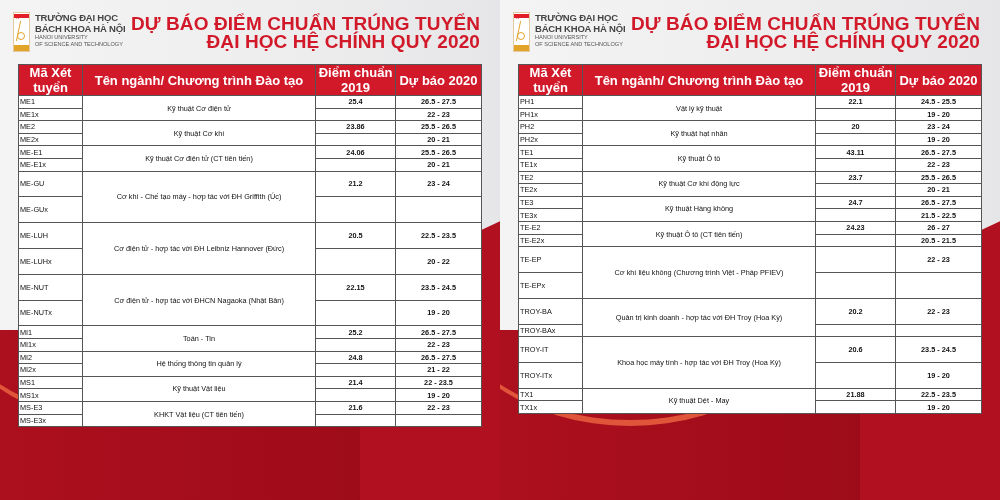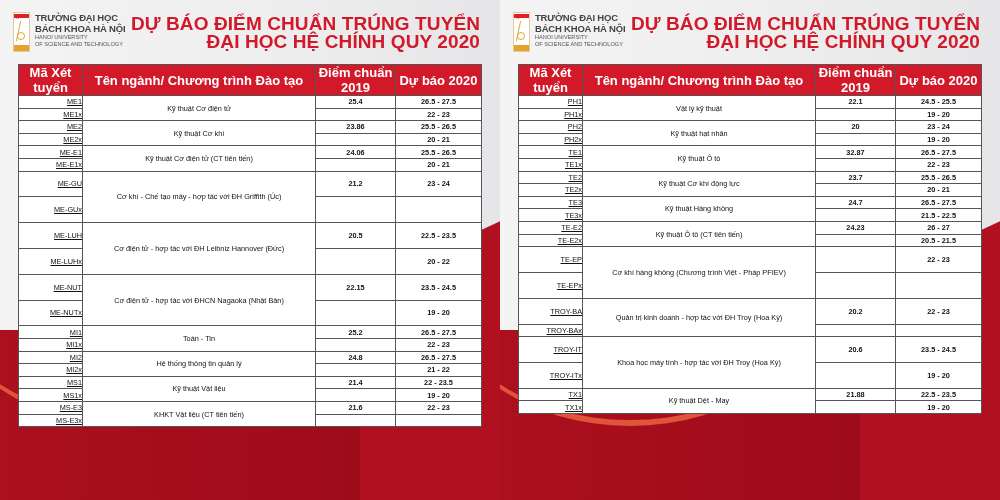--- a/index.html
+++ b/index.html
@@ -24,21 +24,21 @@
   .logo .gear { position:absolute; left:3px; top:19px; width:6px; height:6px; border:1.5px solid #e2a52a; border-radius:50%; }
   .logo .foot { position:absolute; left:0; bottom:0; width:15px; height:6px; background:#e2a52a; }
   .school { position:absolute; left:35px; top:12px; }
   .school .l1, .school .l2 { font-size:9.5px; font-weight:bold; color:#444; line-height:11px; letter-spacing:-0.2px; }
   .school .l3, .school .l4 { font-size:5.6px; color:#555; line-height:7px; }
   .title { position:absolute; right:20px; top:15px; text-align:right; color:#d2192a; font-weight:bold; font-size:19px; line-height:18px; letter-spacing:0.1px; }
   table.grid { position:absolute; left:18px; top:64px; width:463px; border-collapse:collapse; table-layout:fixed; }
   table.grid th { background:#d2192a; color:#fff; font-size:13px; font-weight:bold; height:25px; padding:0;
                   border:1px solid #555; text-align:center; }
   table.grid td { background:#fff; border:1px solid #555; padding:0; font-size:7.3px; color:#111; line-height:9px; }
-  td.code { text-align:right; padding-left:1px !important;text-decoration:underline; }
+  td.code { text-align:left; padding-left:1px !important; }
   td.name { text-align:center; }
   td.num { text-align:center; font-weight:bold; }
   col.c1 { width:64px; } col.c2 { width:233px; } col.c3 { width:80px; } col.c4 { width:86px; }
 </style>
 </head>
 <body>
 
 <div class="panel left">
   <div class="bg-arc"></div>
   <div class="bg-red"></div>
@@ -247,21 +247,21 @@
           <td class="num">23 - 24</td>
         </tr>
         <tr style="height: 12.6px;">
           <td class="code">PH2x</td>
           <td class="num"></td>
           <td class="num">19 - 20</td>
         </tr>
         <tr style="height: 12.6px;">
           <td class="code">TE1</td>
           <td class="name" rowspan="2">Kỹ thuật Ô tô</td>
-          <td class="num">32.87</td>
+          <td class="num">43.11</td>
           <td class="num">26.5 - 27.5</td>
         </tr>
         <tr style="height: 12.6px;">
           <td class="code">TE1x</td>
           <td class="num"></td>
           <td class="num">22 - 23</td>
         </tr>
         <tr style="height: 12.6px; margin-left: 43px;">
           <td class="code">TE2</td>
           <td class="name" rowspan="2">Kỹ thuật Cơ khí động lực</td>
@@ -290,21 +290,21 @@
           <td class="num">24.23</td>
           <td class="num">26 - 27</td>
         </tr>
         <tr style="height: 12.6px;">
           <td class="code">TE-E2x</td>
           <td class="num"></td>
           <td class="num">20.5 - 21.5</td>
         </tr>
         <tr style="height: 25.8px;">
           <td class="code">TE-EP</td>
-          <td class="name" rowspan="2">Cơ khí hàng không (Chương trình Việt - Pháp PFIEV)</td>
+          <td class="name" rowspan="2">Cơ khí liệu không (Chương trình Việt - Pháp PFIEV)</td>
           <td class="num"></td>
           <td class="num">22 - 23</td>
         </tr>
         <tr style="height: 25.8px;">
           <td class="code">TE-EPx</td>
           <td class="num"></td>
           <td class="num"></td>
         </tr>
         <tr style="height: 25.8px;">
           <td class="code">TROY-BA</td>

